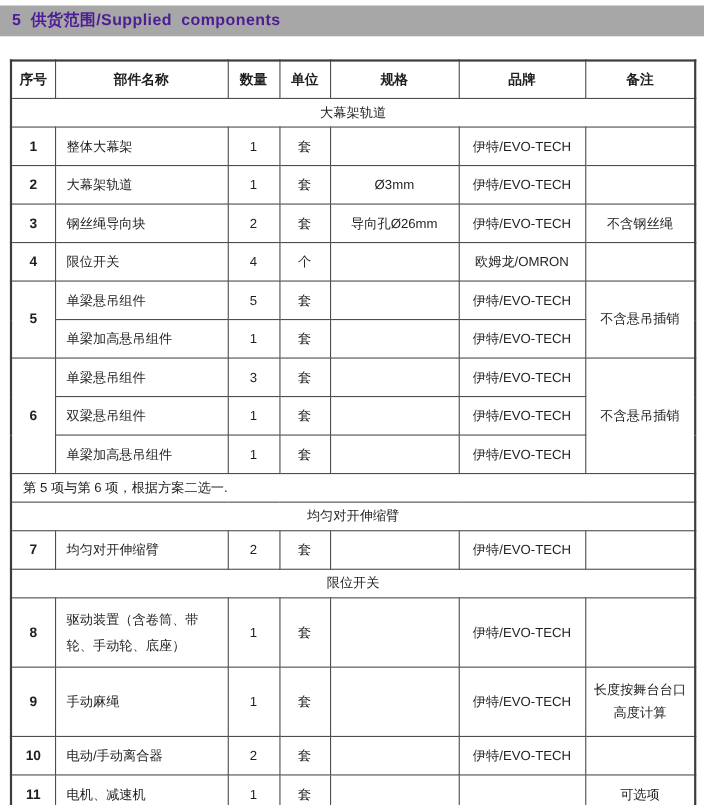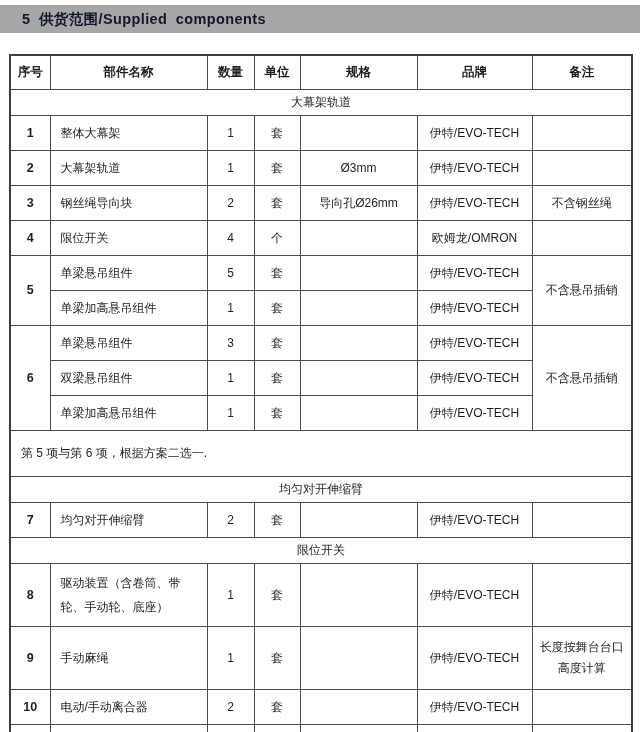--- a/index.html
+++ b/index.html
@@ -3,44 +3,44 @@
 <meta charset="utf-8">
 <style>
   html,body{margin:0;padding:0;}
   body{
     width:640px;height:732px;background:#ffffff;
     font-family:"Liberation Sans","DejaVu Sans",sans-serif;
     color:#1f1f1f;overflow:hidden;
   }
   .title-bar{
     margin-top:5px;height:28px;line-height:28px;
-    background:#a7a7a7;color:#0f172a;
+    background:#a7a7a7;color:#4c1d95;
     font-weight:bold;font-size:14.5px;
-    padding-left:22px;letter-spacing:.4px;word-spacing:4px;
+    padding-left:11px;letter-spacing:.4px;word-spacing:4px;
   }
   table{
     border-collapse:collapse;table-layout:fixed;
     width:622px;margin:21px 0 0 9px;
     border:2px solid #3d3d3d;
   }
   th,td{
     border:1px solid #4d4d4d;
     font-size:12px;line-height:21px;
     padding:4px 4px;vertical-align:middle;
     overflow:hidden;
   }
   th{height:25px;font-size:12.5px;font-weight:bold;text-align:center;}
   td.c{text-align:center;}
   td.bold{font-weight:bold;font-size:12.5px;}
   td.col-name{text-align:left;padding:4px 10px;line-height:24px;}
   td.section-cell{
     font-weight:normal;font-size:12px;text-align:center;
     height:20px;padding:2px 10px;
   }
-  td.note-cell{text-align:left;height:18px;padding:12px 10px;}
+  td.note-cell{text-align:left;height:18px;padding:2px 10px;}
   tr.item-row td{height:26px;}
   tr.tall td{height:54px;}
 </style>
 </head>
 <body>
 
 <div class="title-bar">5 供货范围/Supplied components</div>
 
 <table>
   <colgroup>

